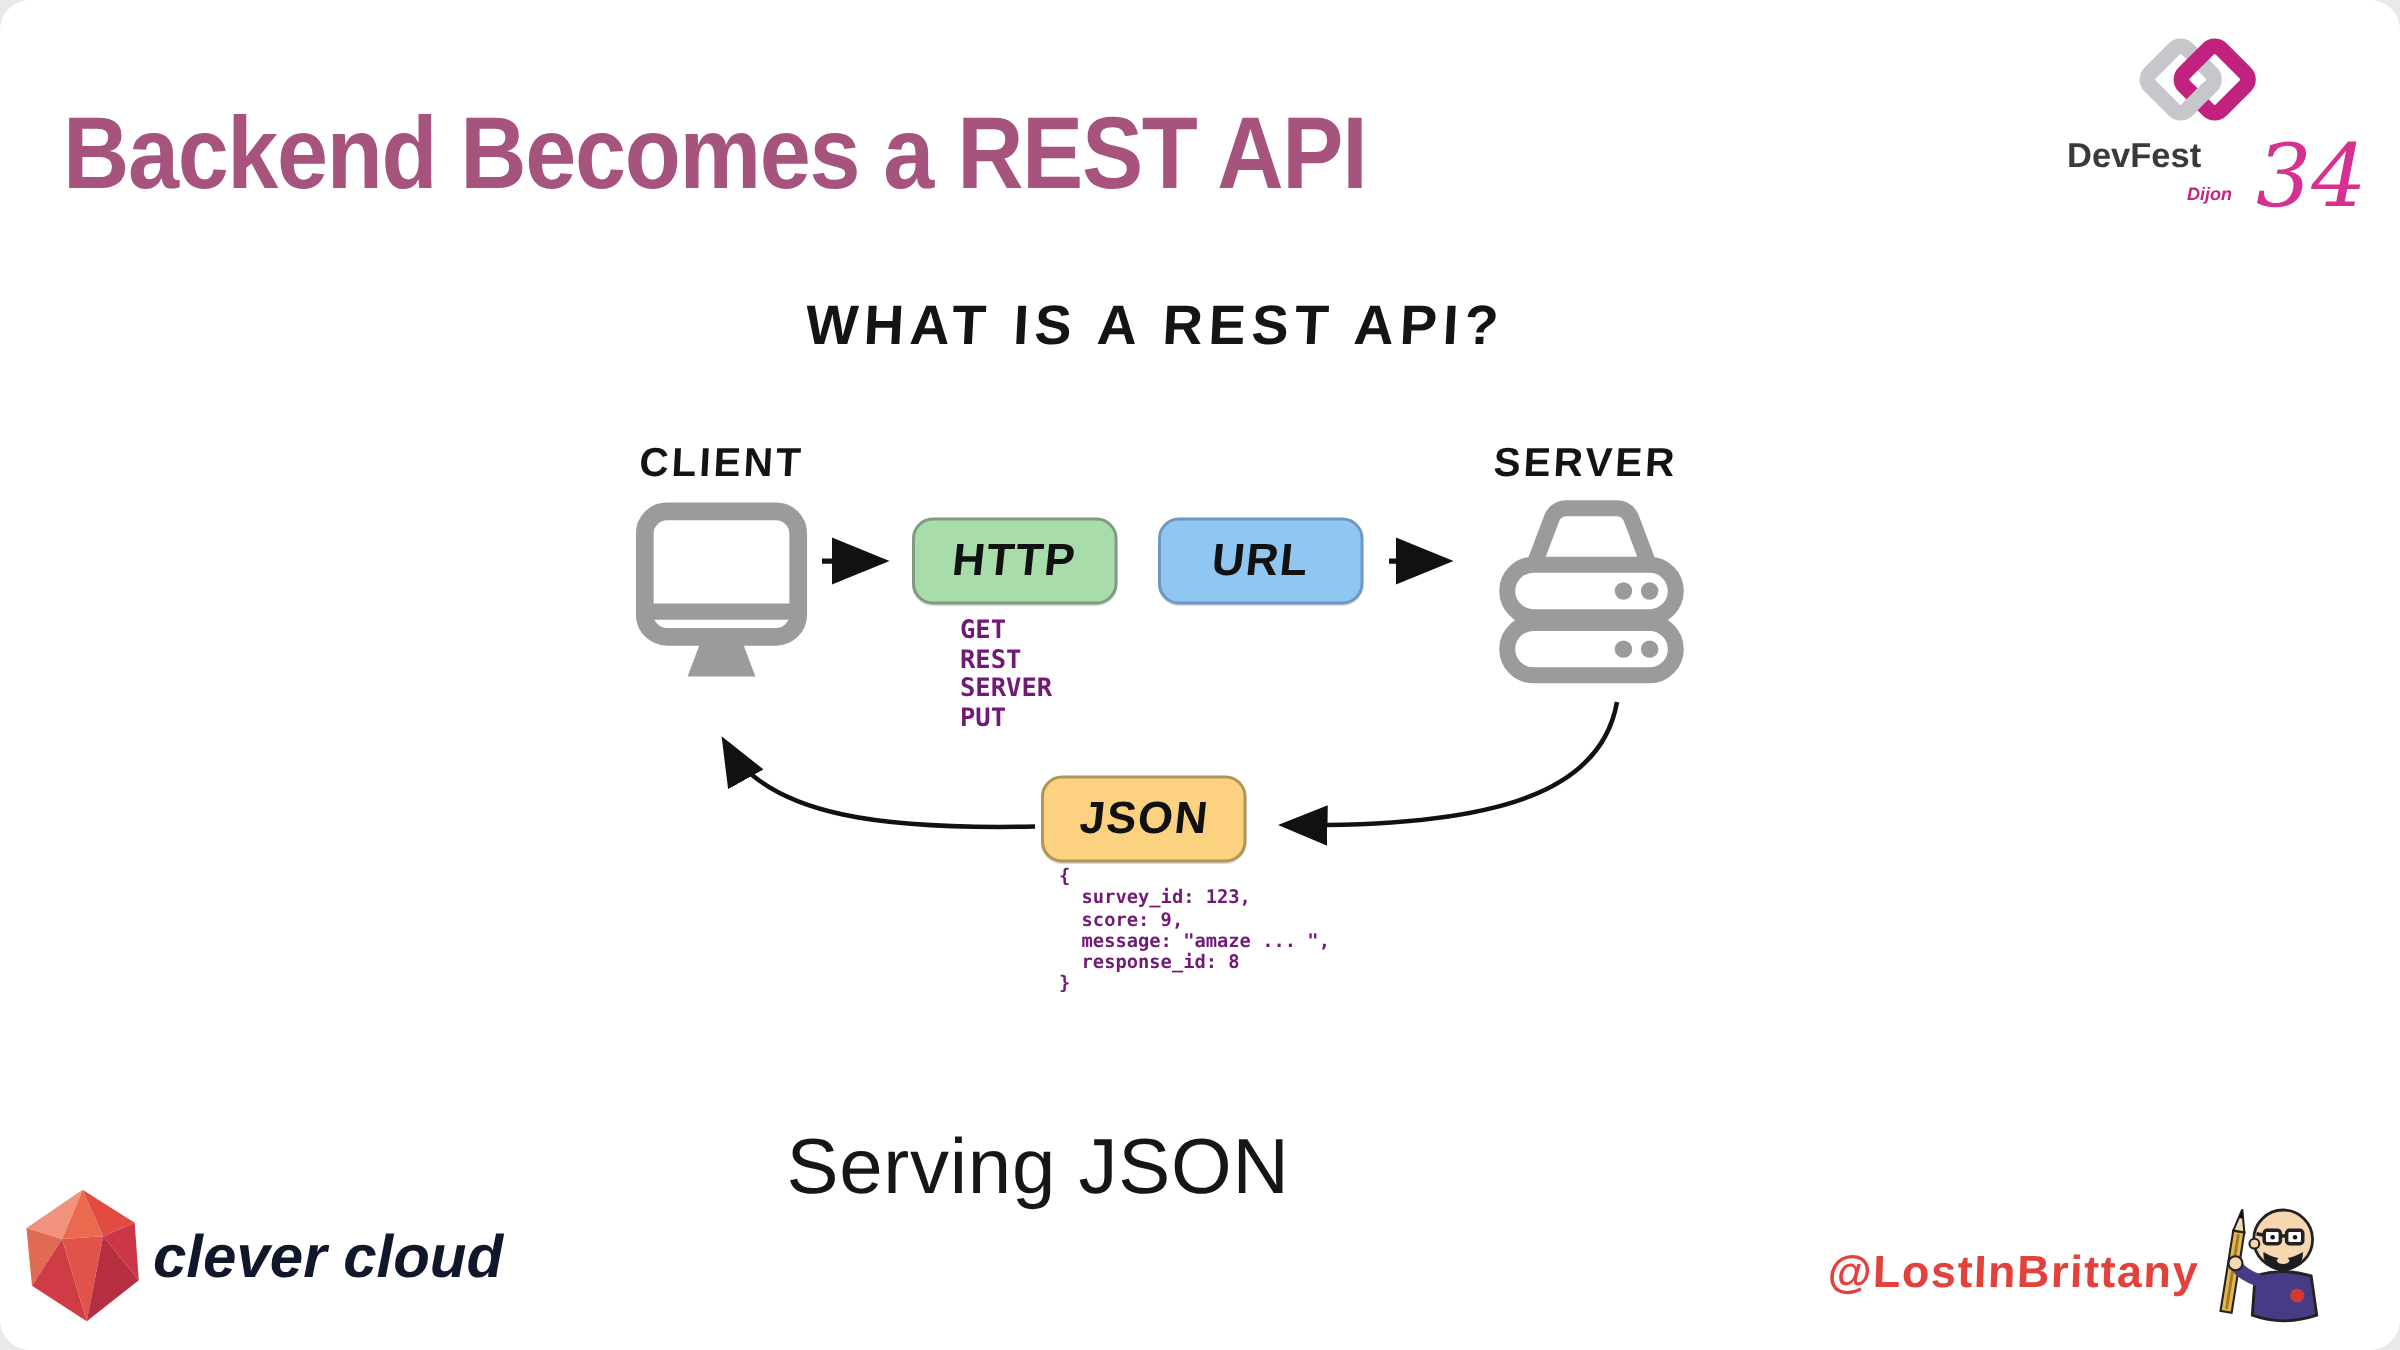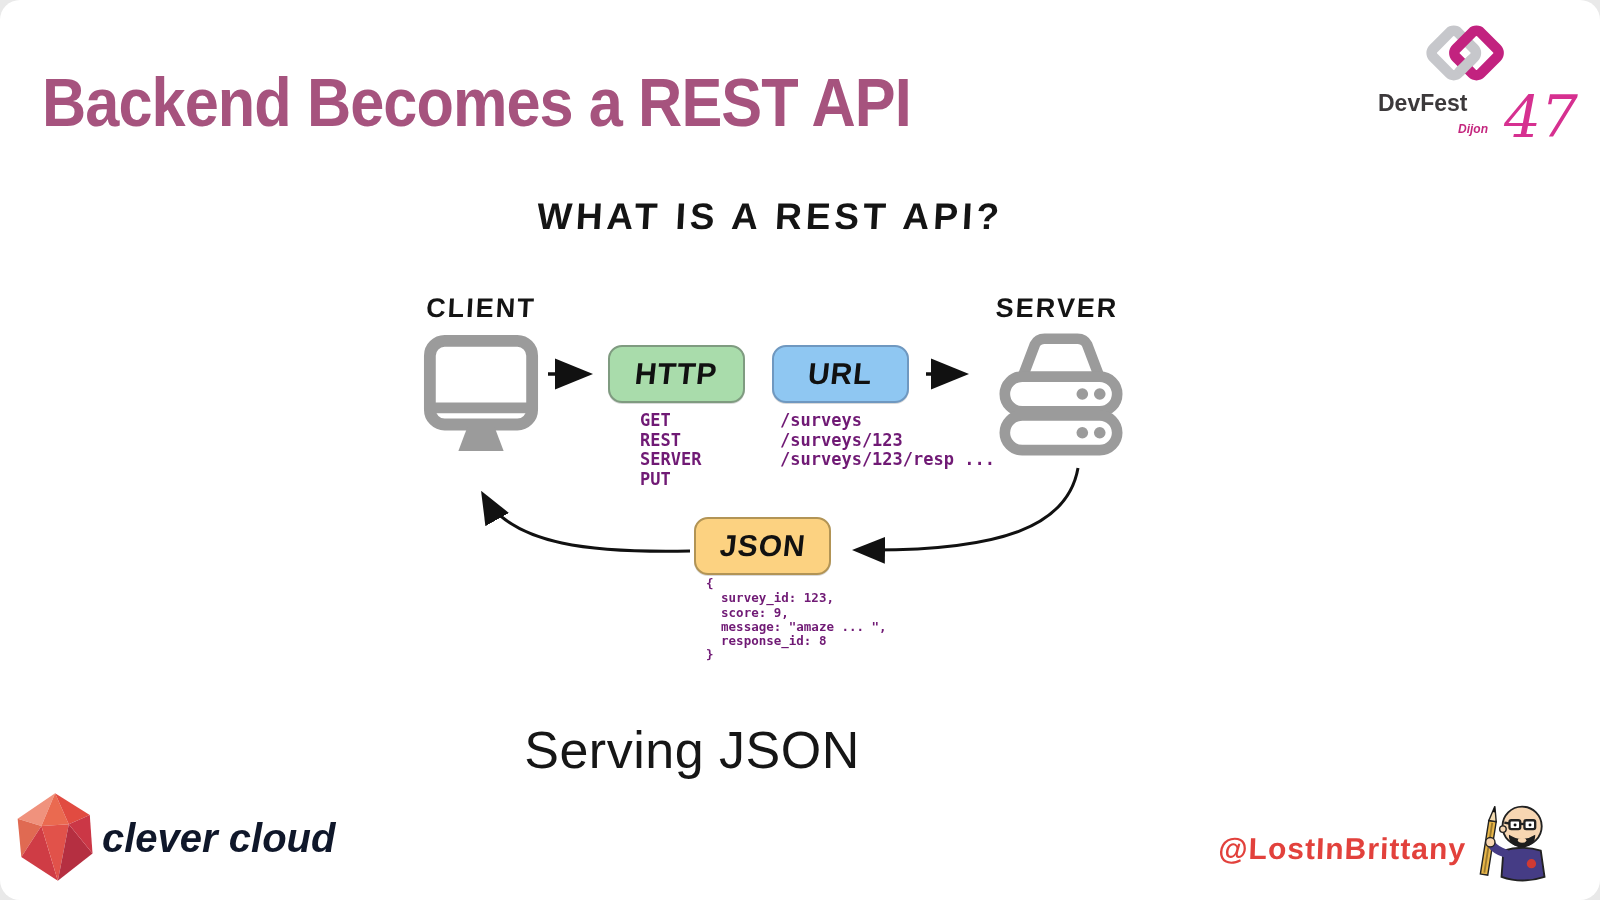--- a/index.html
+++ b/index.html
@@ -48,21 +48,21 @@
 
   .mono{font-family:"DejaVu Sans Mono", monospace;font-weight:bold;color:#701a75;}
   .method-list{left:640px;top:411px;font-size:17px;line-height:19.5px;}
   .path-list{left:780px;top:411px;font-size:17px;line-height:19.5px;}
   .json-code{left:706px;top:577px;font-size:12.5px;line-height:14.3px;}
   .json-code div, .method-list div, .path-list div{white-space:pre;}
 
   .arrows{left:0;top:0;pointer-events:none;}
 
   
-  .serving{left:0;top:720px;width:1384px;text-align:center;font-size:52px;font-weight:400;color:#161616;letter-spacing:0.5px;}
+  .serving{left:0;top:748px;width:1384px;text-align:center;font-size:52px;font-weight:400;color:#161616;letter-spacing:0.5px;}
   .clever{left:12px;top:788px;width:360px;height:100px;}
   .clever .gem{left:2px;top:2px;}
   .clever .clever-text{left:90px;top:28px;font-size:40px;font-weight:800;color:#0f172a;letter-spacing:0px;white-space:nowrap;font-style:italic;}
   .handle{left:1100px;top:832px;width:366px;text-align:right;font-size:30px;font-weight:800;color:#e2413c;letter-spacing:1px;white-space:nowrap;transform:skewX(-2deg);}
   .avatar{left:1466px;top:798px;}
 </style>
 </head>
 <body>
 
 <div class="slide">
@@ -70,21 +70,21 @@
   <h1 class="abs title">Backend Becomes a REST API</h1>
 
   <div class="abs devfest">
     <svg class="abs heart" width="96" height="78" viewBox="0 0 110 82">
       <rect x="21" y="21" width="40" height="40" rx="7" transform="rotate(45 41 41)" fill="none" stroke="#c6c7cb" stroke-width="12"></rect>
       <rect x="47" y="21" width="40" height="40" rx="7" transform="rotate(45 67 41)" fill="none" stroke="#c2227f" stroke-width="12"></rect>
       <line x1="47" y1="63" x2="62" y2="48" stroke="#c6c7cb" stroke-width="12"></line>
     </svg>
     <div class="abs name">DevFest</div>
     <div class="abs city">Dijon</div>
-    <div class="abs year">47</div>
+    <div class="abs year">34</div>
   </div>
 
   <div class="abs diagram-heading">WHAT IS A REST API?</div>
 
   <div class="abs node-label client-label">CLIENT</div>
   <svg class="abs client-icon" width="118" height="126" viewBox="0 0 120 128">
     <rect x="8" y="8" width="104" height="85" rx="15" fill="none" stroke="#9b9b9b" stroke-width="12"></rect>
     <line x1="11" y1="76" x2="109" y2="76" stroke="#9b9b9b" stroke-width="11"></line>
     <path d="M46 96 L74 96 L83 120 L37 120 Z" fill="#9b9b9b"></path>
   </svg>
@@ -94,25 +94,20 @@
   </div>
   <div class="abs mono method-list">
     <div>GET</div>
     <div>REST</div>
     <div>SERVER</div>
     <div>PUT</div>
   </div>
 
   <div class="abs box url-box">
     <span class="box-label">URL</span>
-  </div>
-  <div class="abs mono path-list">
-    <div>/surveys</div>
-    <div>/surveys/123</div>
-    <div>/surveys/123/resp ...</div>
   </div>
 
   <div class="abs node-label server-label">SERVER</div>
   <svg class="abs server-icon" width="126" height="124" viewBox="0 0 130 128">
     <path d="M24 50 L38 13 Q41 7 48 7 L82 7 Q89 7 92 13 L106 50 Z" fill="none" stroke="#9b9b9b" stroke-width="11" stroke-linejoin="round"></path>
     <rect x="7" y="46" width="116" height="36" rx="18" fill="#ffffff" stroke="#9b9b9b" stroke-width="11"></rect>
     <rect x="7" y="86" width="116" height="36" rx="18" fill="#ffffff" stroke="#9b9b9b" stroke-width="11"></rect>
     <circle cx="87" cy="64" r="6" fill="#9b9b9b"></circle>
       <circle cx="105" cy="64" r="6" fill="#9b9b9b"></circle>
     <circle cx="87" cy="104" r="6" fill="#9b9b9b"></circle>

